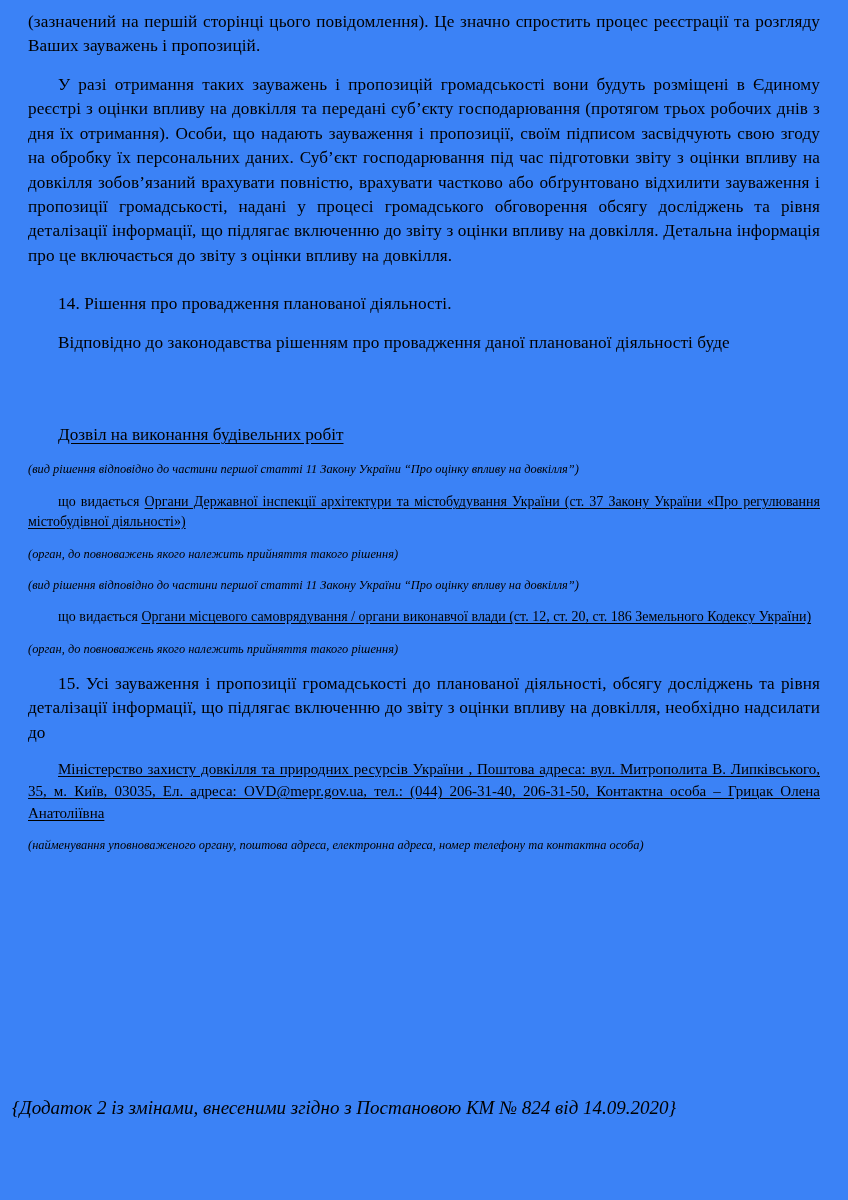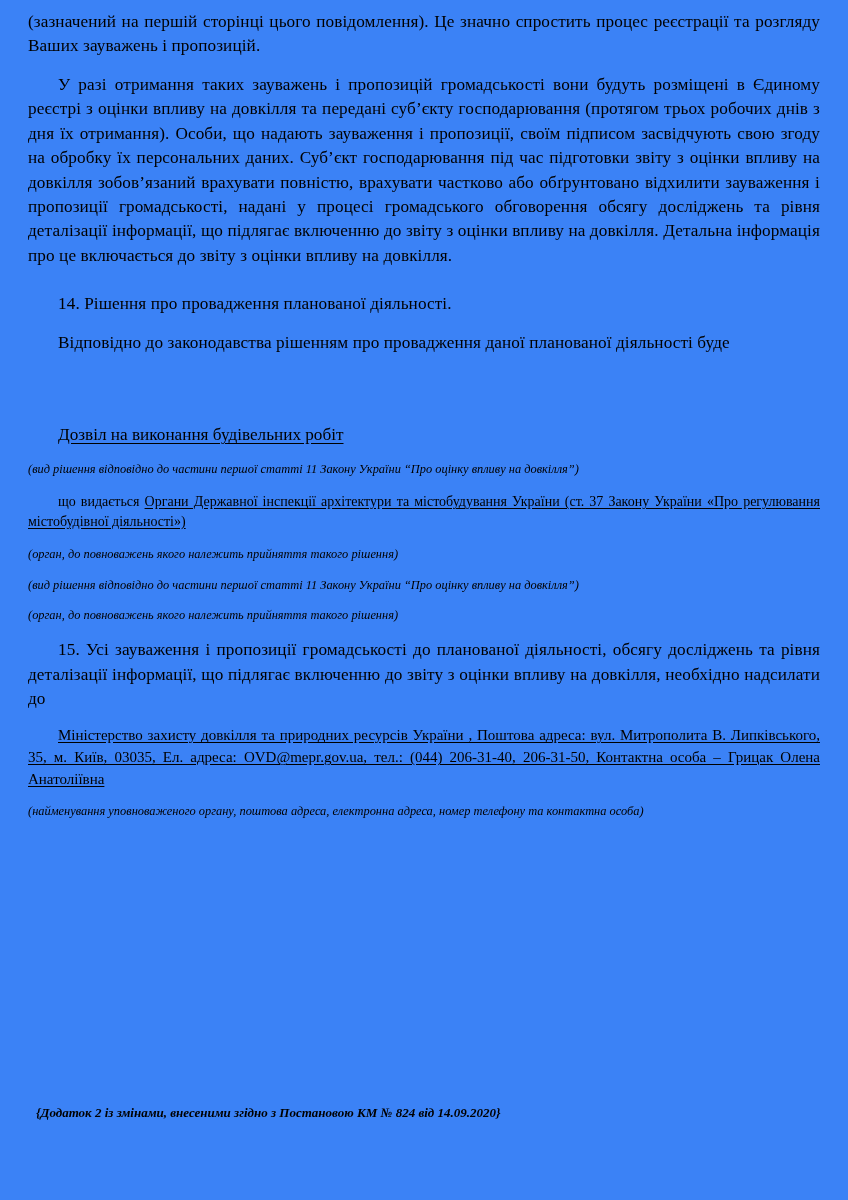--- a/index.html
+++ b/index.html
@@ -69,26 +69,25 @@
     text-align: justify;
     margin: 0;
     text-indent: 30px;
   }
   .addr .u {
     text-decoration: underline;
     text-underline-offset: 2px;
   }
   .footer-note {
     position: absolute;
-    left: 36px;
+    left: 12px;
     bottom: 78px;
     font-style: italic;
-    font-size: 13px;
+    font-size: 19px;
     line-height: 1.4;
-    font-weight: bold;
   }
 </style>
 </head>
 <body>
 
 <div class="page">
 
   <p class="para">(зазначений на першій сторінці цього повідомлення). Це значно спростить процес реєстрації та розгляду Ваших зауважень і пропозицій.</p>
 
   <p class="para indent">У разі отримання таких зауважень і пропозицій громадськості вони будуть розміщені в Єдиному реєстрі з оцінки впливу на довкілля та передані суб’єкту господарювання (протягом трьох робочих днів з дня їх отримання). Особи, що надають зауваження і пропозиції, своїм підписом засвідчують свою згоду на обробку їх персональних даних. Суб’єкт господарювання під час підготовки звіту з оцінки впливу на довкілля зобов’язаний врахувати повністю, врахувати частково або обґрунтовано відхилити зауваження і пропозиції громадськості, надані у процесі громадського обговорення обсягу досліджень та рівня деталізації інформації, що підлягає включенню до звіту з оцінки впливу на довкілля. Детальна інформація про це включається до звіту з оцінки впливу на довкілля.</p>
@@ -105,20 +104,21 @@
     <span class="decision-title">Дозвіл на виконання будівельних робіт</span>
   </div>
   <div class="caption">(вид рішення відповідно до частини першої статті 11 Закону України “Про оцінку впливу на довкілля”)</div>
 
   <p class="issuer"><span>що  видається </span><span class="u">Органи Державної інспекції архітектури та містобудування України (ст. 37 Закону України «Про регулювання містобудівної діяльності»)</span></p>
 
   <div class="caption">(орган, до повноважень якого належить прийняття такого рішення)</div>
 
   <div class="caption">(вид рішення відповідно до частини першої статті 11 Закону України “Про оцінку впливу на довкілля”)</div>
 
+  <p class="issuer"><span>що видається </span><span class="u">Органи місцевого самоврядування / органи виконавчої влади (ст. 12, ст. 20, ст. 186 Земельного Кодексу України)</span></p>
 
   <div class="caption">(орган, до повноважень якого належить прийняття такого рішення)</div>
 
   <p class="para indent">15. Усі зауваження і пропозиції громадськості до планованої діяльності, обсягу досліджень та рівня деталізації інформації, що підлягає включенню до звіту з оцінки впливу на довкілля, необхідно надсилати до</p>
 
   <p class="addr"><span class="u">Міністерство захисту довкілля та природних ресурсів України , Поштова адреса: вул. Митрополита В. Липківського, 35, м. Київ, 03035, Ел. адреса: OVD@mepr.gov.ua, тел.: (044) 206-31-40, 206-31-50, Контактна особа – Грицак Олена Анатоліївна</span></p>
 
   <div class="caption small-gap">(найменування уповноваженого органу, поштова адреса, електронна адреса, номер телефону та контактна особа)</div>
 
   <div class="footer-note">{Додаток 2 із змінами, внесеними згідно з Постановою КМ № 824 від 14.09.2020}</div>

